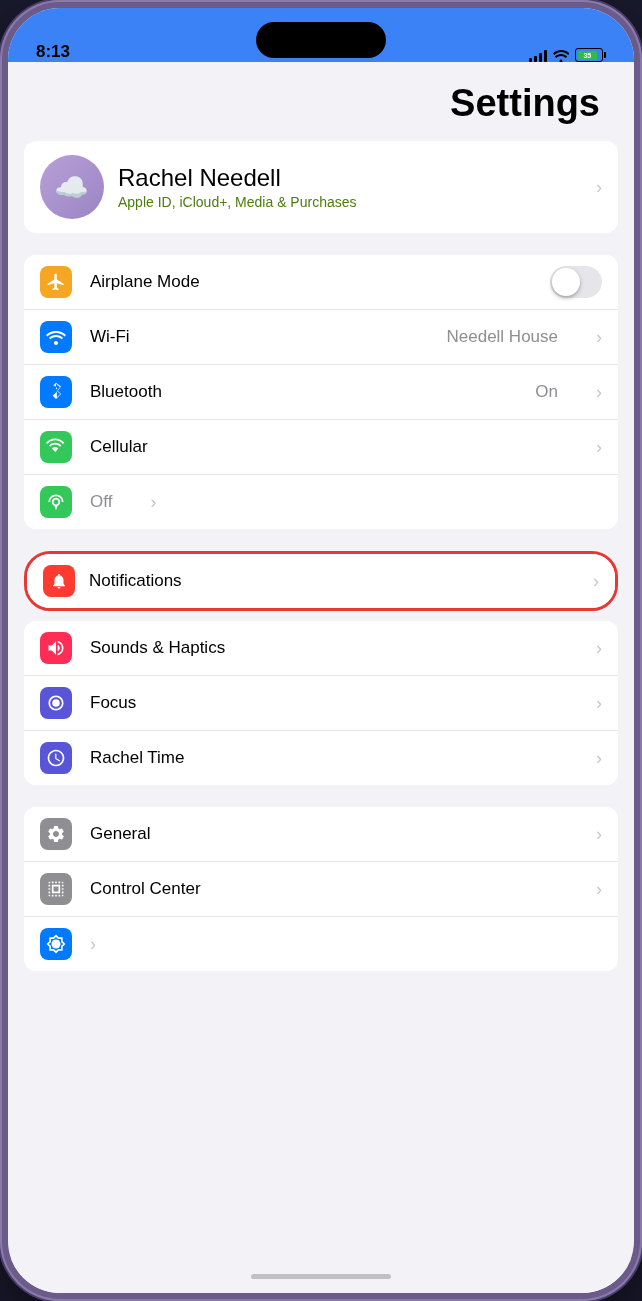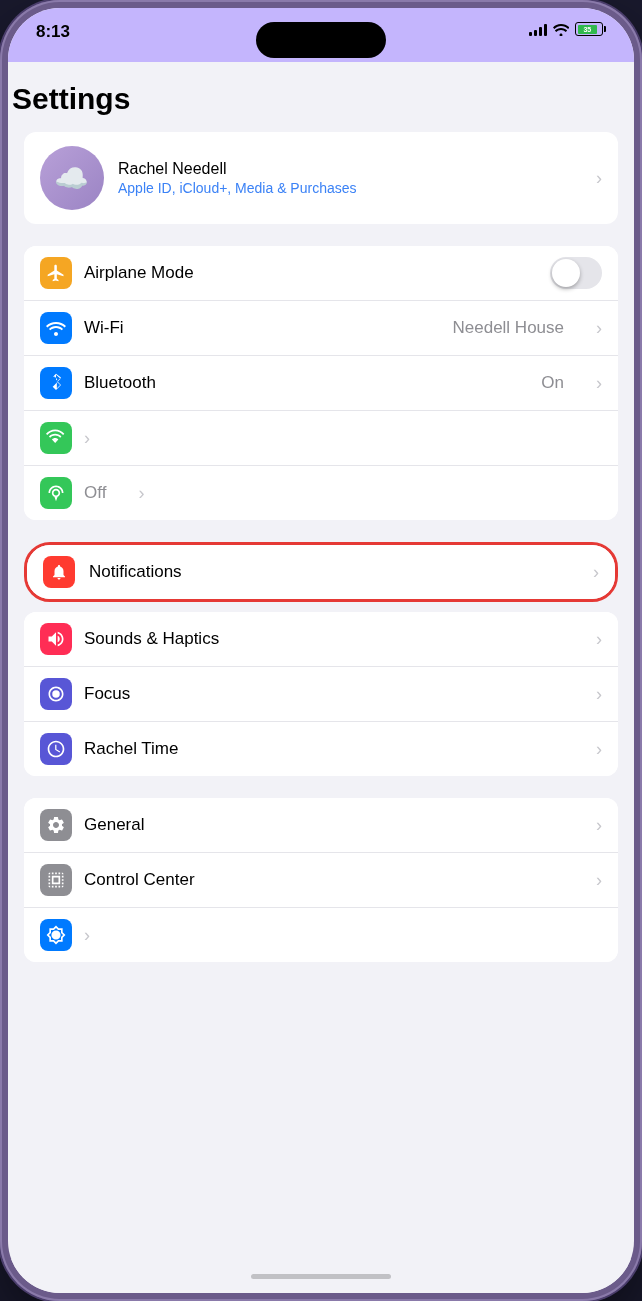--- a/index.html
+++ b/index.html
@@ -56,24 +56,24 @@
       border-radius: 52px;
       overflow: hidden;
       display: flex;
       flex-direction: column;
     }
 
     
     .status-bar {
       display: flex;
       justify-content: space-between;
-      align-items: flex-start;
+      align-items: flex-end;
       padding: 14px 28px 0;
       height: 54px;
-      background: #c4b5fd;
+      background: #3b82f6;
       flex-shrink: 0;
     }
 
     .status-time {
       font-size: 17px;
       font-weight: 600;
       color: #000;
     }
 
     .status-right {
@@ -148,24 +148,25 @@
     
     .scroll-content {
       flex: 1;
       overflow-y: auto;
       padding: 10px 0 20px;
     }
     .scroll-content::-webkit-scrollbar { display: none; }
 
     
     .page-title {
-      font-size: 30px;
+      font-size: 38px;
       font-weight: 700;
       color: #000;
-      padding: 10px 4px 16px;
+      padding: 10px 34px 16px;
+      text-align: right;
     }
 
     
     .card {
       background: #fff;
       border-radius: 12px;
       margin: 0 16px 22px;
       overflow: hidden;
     }
 
@@ -187,42 +188,42 @@
       justify-content: center;
       font-size: 28px;
       flex-shrink: 0;
     }
 
     .profile-info {
       flex: 1;
     }
 
     .profile-name {
-      font-size: 16px;
+      font-size: 24px;
       font-weight: 500;
       color: #000;
     }
 
     .profile-subtitle {
       font-size: 14px;
-      color: #3b82f6;
+      color: #4d7c0f;
       margin-top: 2px;
     }
 
     .chevron {
       color: #c7c7cc;
       font-size: 18px;
     }
 
     
     .setting-row {
       display: flex;
       align-items: center;
       padding: 11px 16px;
-      gap: 12px;
+      gap: 18px;
       border-bottom: 0.5px solid #e5e5ea;
       background: #fff;
       min-height: 52px;
     }
 
     .setting-row:last-child {
       border-bottom: none;
     }
 
     .setting-icon {
@@ -384,20 +385,21 @@
           <span class="setting-value">On</span>
           <span class="chevron">›</span>
         </div>
 
         <div class="setting-row">
           <div class="setting-icon icon-green">
             <svg width="20" height="20" viewBox="0 0 24 24" fill="white">
               <path d="M1.5 8.5C3.82 5.78 7.21 4 11 4s7.18 1.78 9.5 4.5L22 7c-2.73-3.22-6.74-5.25-11-5.25S2.73 3.78 0 7l1.5 1.5zM11 7c-2.95 0-5.61 1.22-7.52 3.19L5 11.7C6.52 10.01 8.64 9 11 9s4.48 1.01 6 2.7l1.52-1.51C16.61 8.22 13.95 7 11 7zm0 5c-1.52 0-2.88.68-3.82 1.75L11 18l3.82-4.25C13.88 12.68 12.52 12 11 12z"></path>
             </svg>
           </div>
+          <span class="setting-label">Cellular</span>
           <span class="chevron">›</span>
         </div>
 
         <div class="setting-row">
           <div class="setting-icon icon-green2">
             <svg width="20" height="20" viewBox="0 0 24 24" fill="white">
               <path d="M17 12c0-2.76-2.24-5-5-5s-5 2.24-5 5c0 2.08 1.27 3.87 3.08 4.64L12 22l1.92-5.36C15.73 15.87 17 14.08 17 12zm-5 3c-1.66 0-3-1.34-3-3s1.34-3 3-3 3 1.34 3 3-1.34 3-3 3zm-7-3c0-3.86 3.14-7 7-7s7 3.14 7 7h2c0-4.97-4.03-9-9-9s-9 4.03-9 9H5z"></path>
             </svg>
           </div>
           <span class="setting-value">Off</span>

